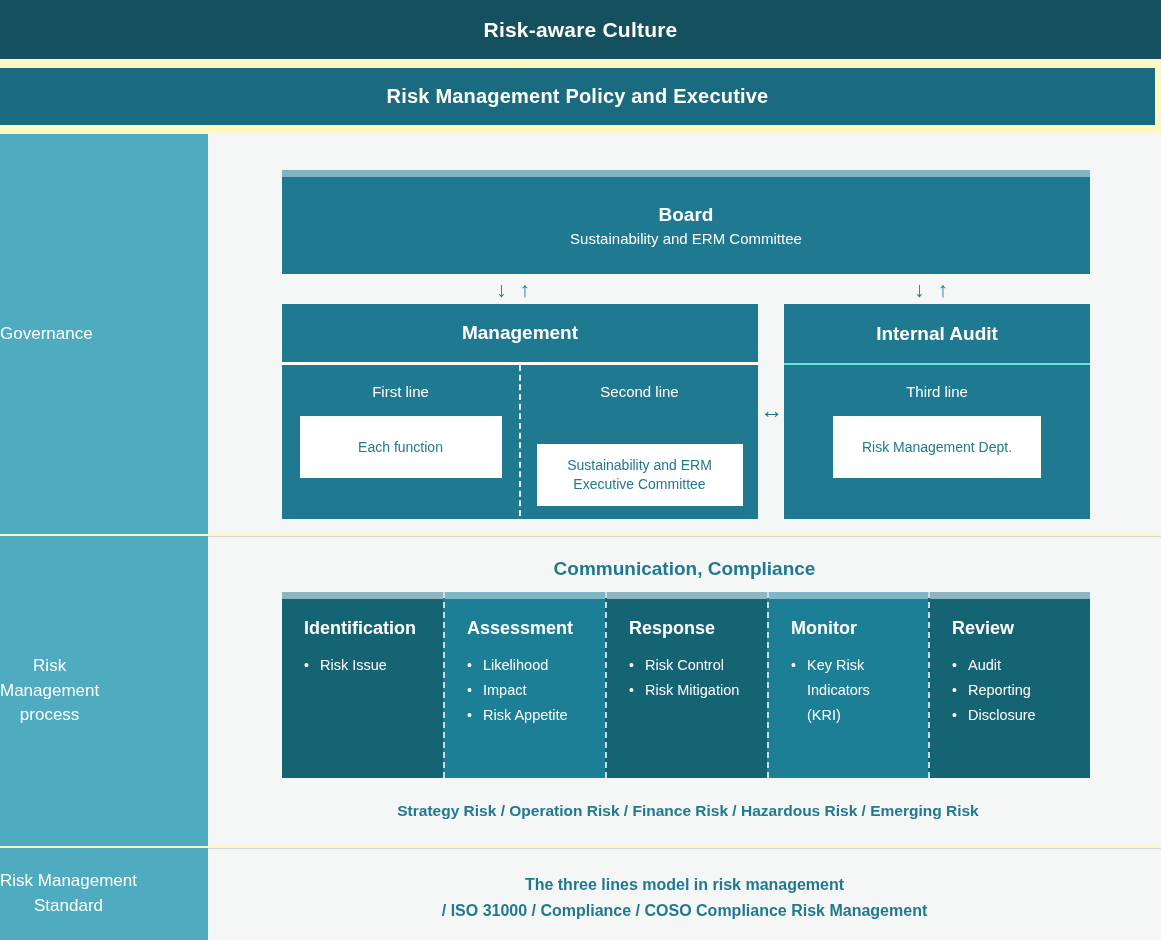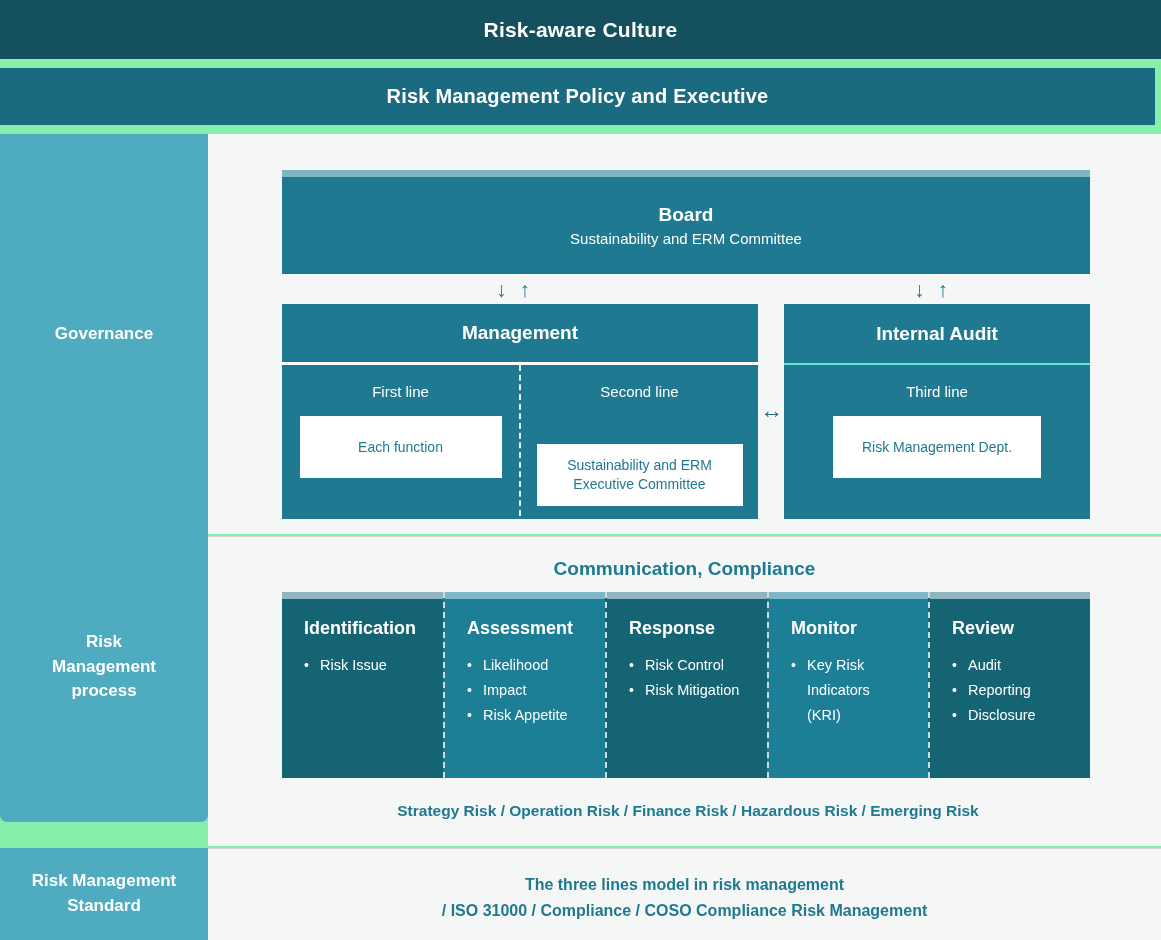--- a/index.html
+++ b/index.html
@@ -2,46 +2,46 @@
 <html><head>
 <meta charset="utf-8">
 <style>
   * { box-sizing: border-box; margin: 0; padding: 0; }
   html, body {
     width: 1161px; height: 940px;
     background: #ffffff;
     font-family: "Liberation Sans", sans-serif;
     overflow: hidden;
   }
-  #root { position: relative; width: 1161px; height: 940px; background: #86efac; }
+  #root { position: relative; width: 1161px; height: 940px; background: #fef9c3; }
 
   
   .banner {
     position: absolute; left: 0;
     display: flex; align-items: center; justify-content: center;
     color: #ffffff; letter-spacing: .2px;
   }
   #banner-culture {
     top: 0; width: 1161px; height: 59px;
     background: #14505E; font-size: 21px; font-weight: 600;
   }
   #banner-policy {
     top: 68px; width: 1155px; height: 57px;
     background: #1A6B80; font-size: 20px; font-weight: 600;
   }
 
   
   .side {
     position: absolute; left: 0; width: 208px;
     background: #4FABC0; color: #ffffff;
-    display: flex; align-items: center; justify-content: center;
-    text-align: center; font-size: 17px; font-weight: 700; line-height: 1.45;
+    display: flex; align-items: center; 
+    text-align: center; font-size: 17px; font-weight: 400; line-height: 1.45;
   }
   #side-governance { top: 134px; height: 400px; }
-  #side-process    { top: 512px; height: 310px; border-radius: 7px; }
+  #side-process    { top: 536px; height: 310px; }
   #side-standard   { top: 848px; height: 92px; }
 
   
   .pane {
     position: absolute; left: 208px; width: 953px;
     background: #F5F6F6;
   }
   #pane-governance { top: 134px; height: 400px; }
   #pane-process    { top: 536px; height: 310px; border-top: 1px solid #D4D6D6; }
   #pane-standard   { top: 848px; height: 92px; border-top: 1px solid #D4D6D6; }

